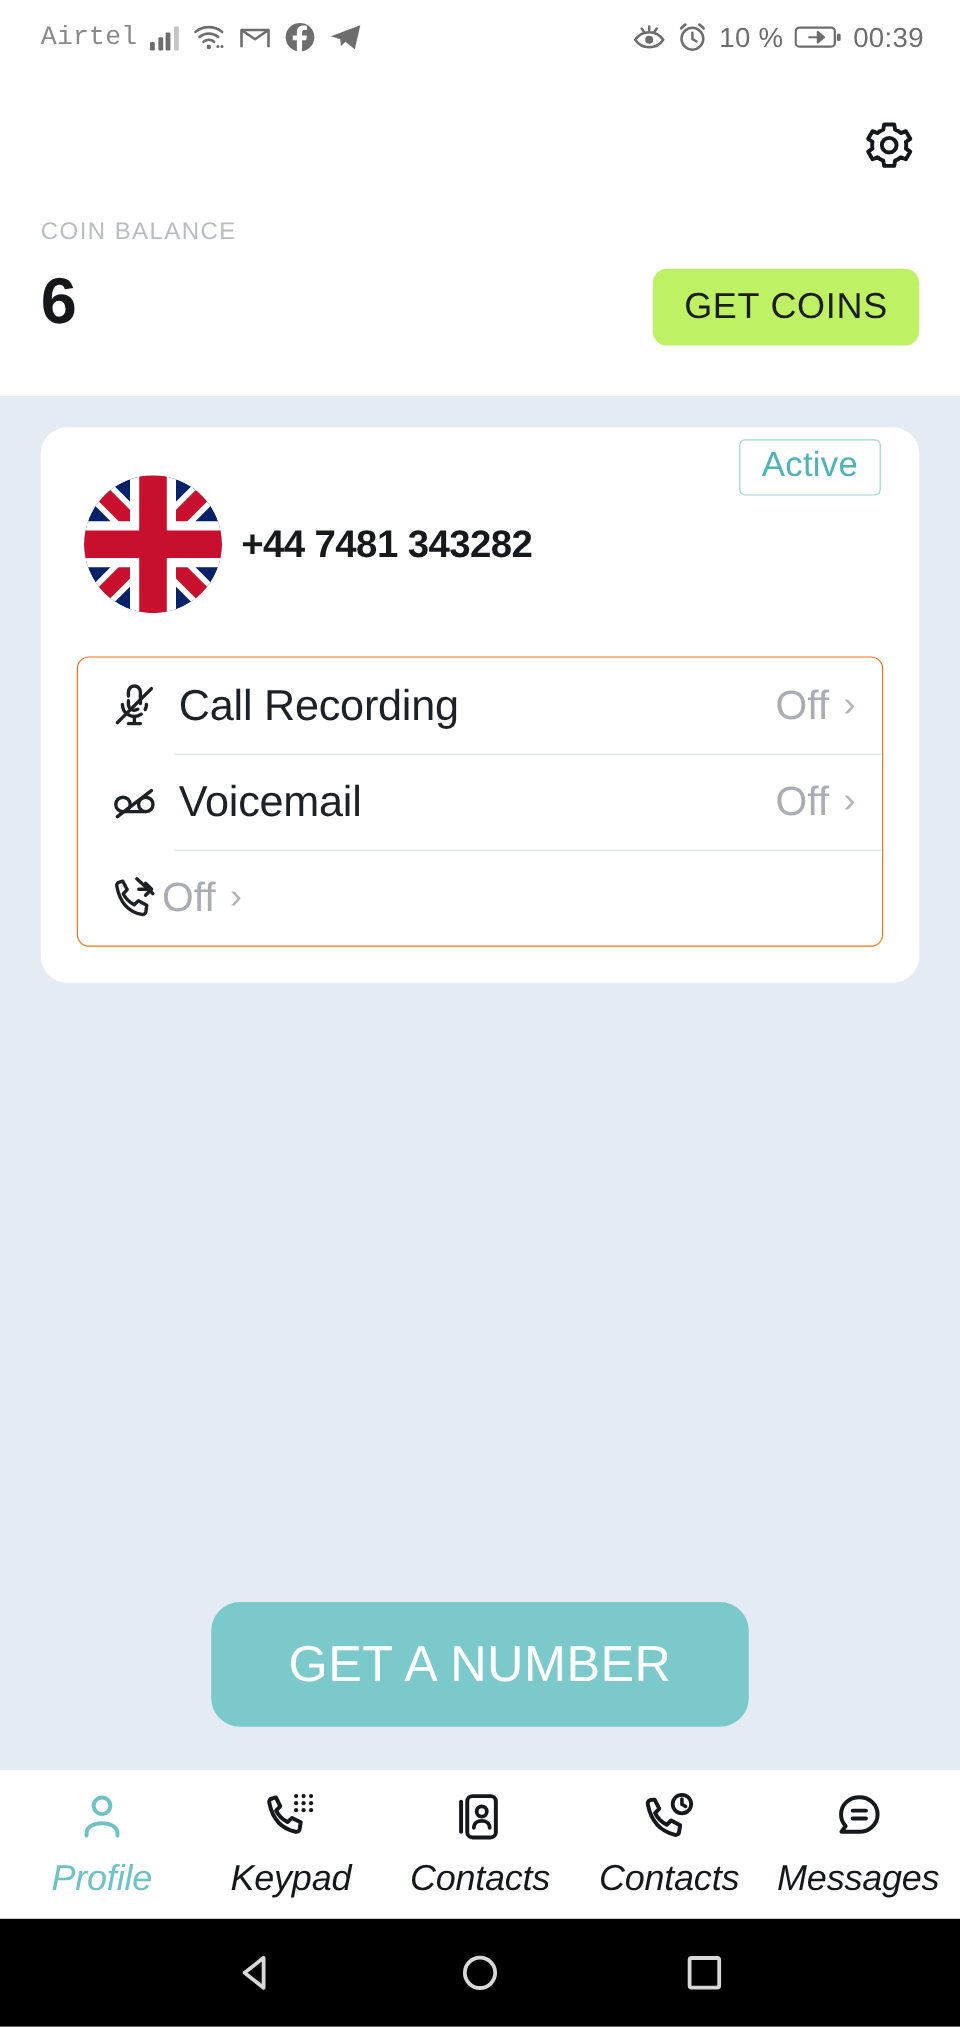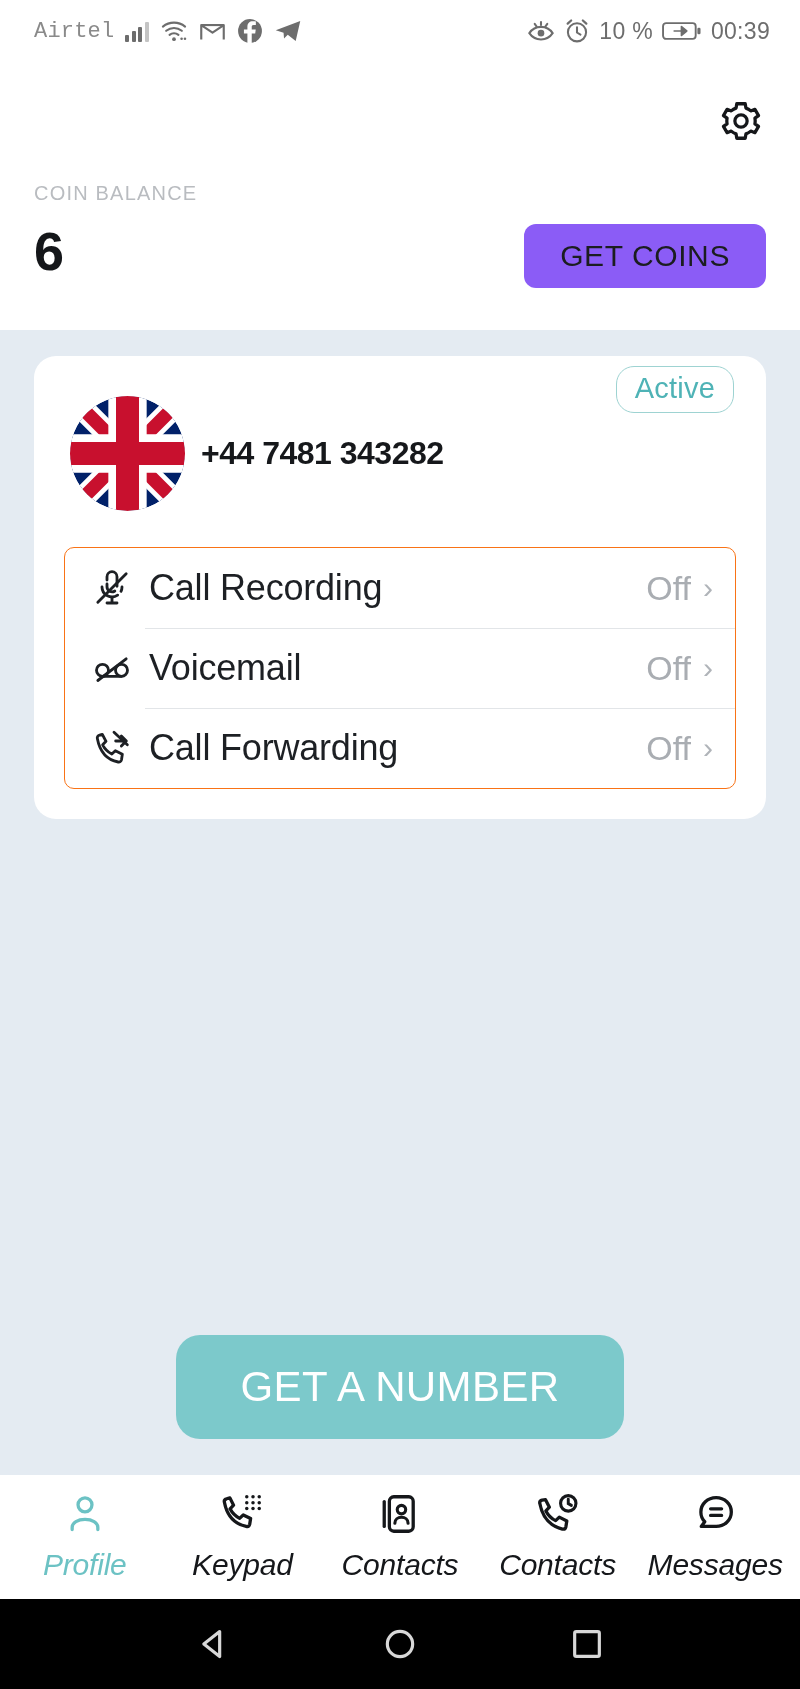--- a/index.html
+++ b/index.html
@@ -59,23 +59,23 @@
     font-size:20px; letter-spacing:1.2px;
     color:#b9bcc0; font-weight:400;
   }
   .coin-value {
     position:absolute; left:34px; top:158px;
     font-size:54px; font-weight:700; color:#15171a;
     letter-spacing:.5px;
   }
   .get-coins {
     position:absolute; right:34px; top:162px;
-    background:#8b5cf6; color:#1b1d20;
+    background:#bef264; color:#1b1d20;
     border:none; border-radius:12px;
-    padding:15px 36px;
+    padding:15px 26px;
     font-size:30px; letter-spacing:.6px;
     font-family:"Liberation Sans", sans-serif;
     cursor:pointer;
   }
 
   
   .body {
     flex:1 1 auto;
     background:#e4ebf2;
     position:relative;
@@ -106,21 +106,21 @@
   .phone-number {
     font-size:32px; font-weight:700; color:#16181b;
     letter-spacing:-.5px;
     margin-left:16px;
     white-space:nowrap;
   }
   .badge-active {
     position:absolute; right:2px; top:-16px;
     border:1.6px solid #9ed3d2;
     color:#4fb3b6;
-    border-radius:18px;
+    border-radius:5px;
     padding:5px 18px 7px 18px;
     font-size:29px;
     background:#ffffff;
     letter-spacing:.2px;
   }
 
   .feature-list {
     margin-top:36px;
     border:1px solid #f97316;
     border-radius:10px;
@@ -337,21 +337,20 @@
         </div>
 
         <div class="feature-row">
           <span class="f-icon">
             <svg width="40" height="40" viewBox="0 0 24 24">
               <path d="M6.2 3.8 8.4 8l-2 2.1a12.4 12.4 0 0 0 5.5 5.5l2.1-2 4.2 2.2-.5 3.3c-.2 1-1.1 1.5-2 1.3C9.3 19.2 4.8 14.7 3.2 6.3c-.2-.9.3-1.8 1.3-2z" fill="none" stroke="#1d2024" stroke-width="1.7" stroke-linejoin="round"></path>
               <path d="M14.2 7.8h6.2M17.6 4.8l3 3-3 3" fill="none" stroke="#1d2024" stroke-width="1.7" stroke-linecap="round" stroke-linejoin="round"></path>
               <path d="M13.2 2.6 21.2 10" stroke="#1d2024" stroke-width="1.7" stroke-linecap="round"></path>
             </svg>
           </span>
-          <span class="f-label">Call Forwarding</span>
           <span class="f-value">Off</span>
           <span class="f-chev">›</span>
         </div>
 
       </div>
     </div>
 
     <div class="cta-wrap">
       <button class="cta">GET A NUMBER</button>
     </div>

